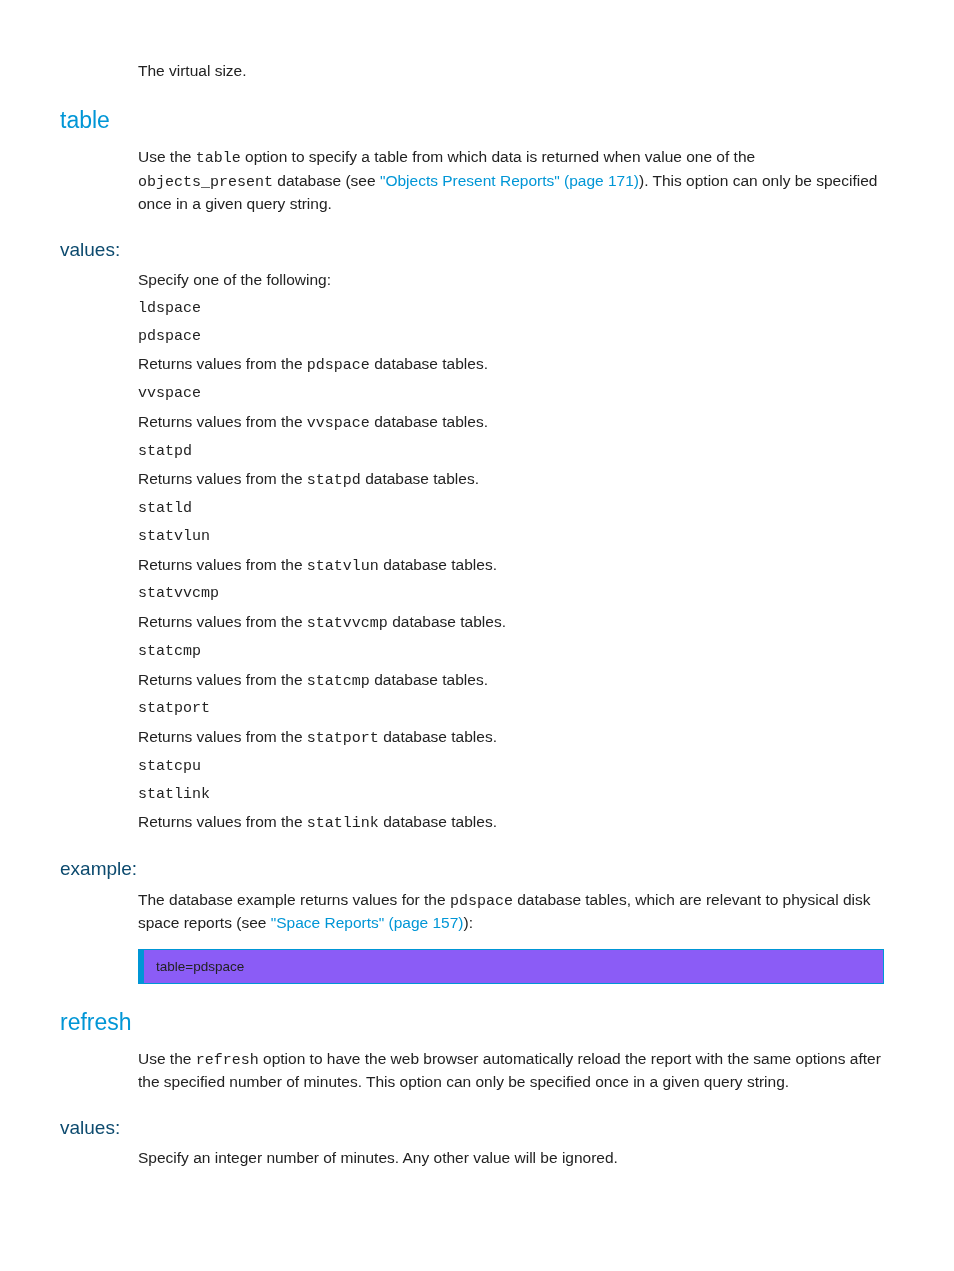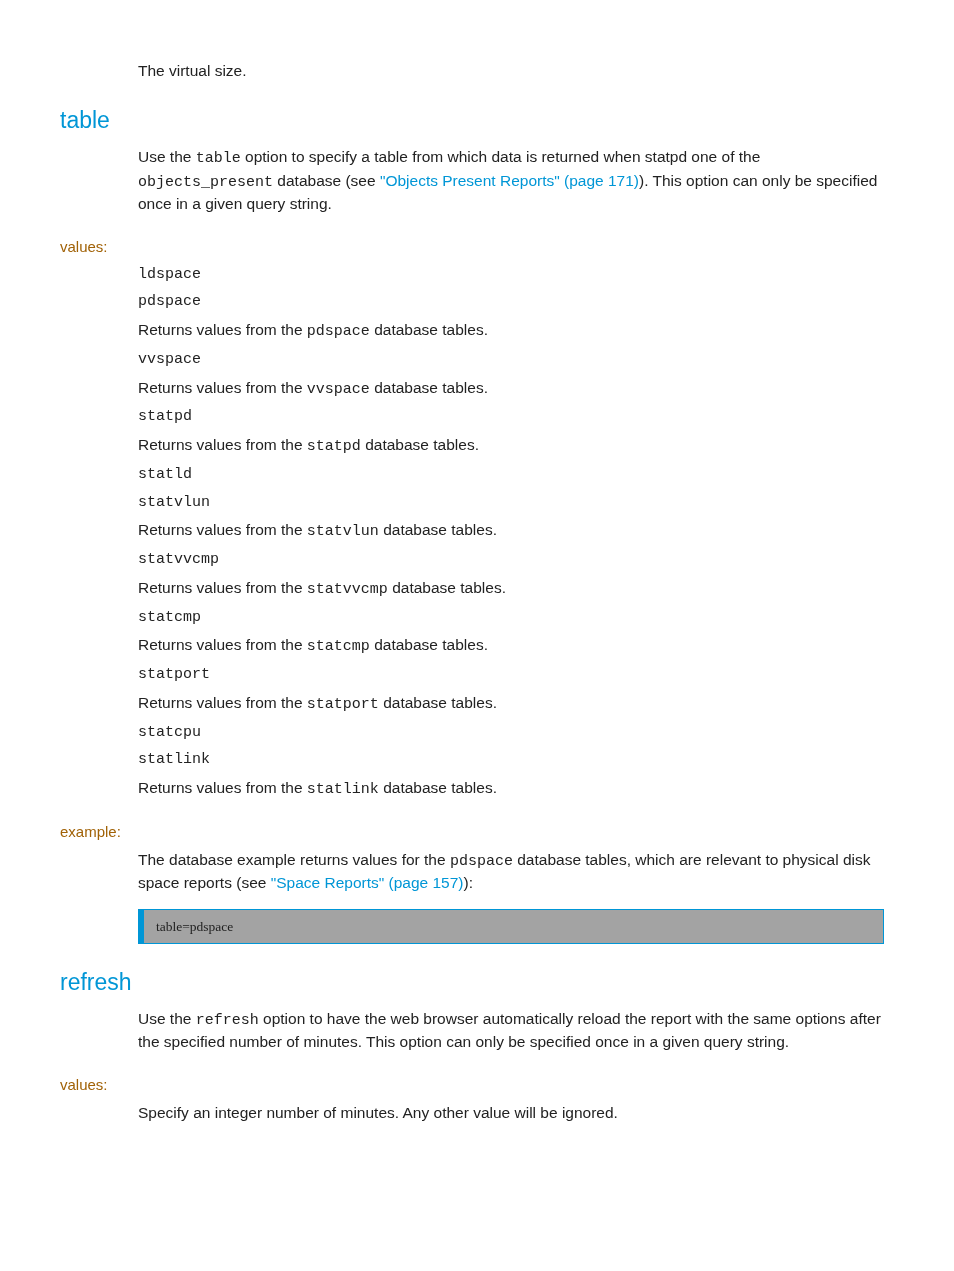--- a/index.html
+++ b/index.html
@@ -18,64 +18,65 @@
     margin-right: 10px;
   }
   .h2 {
     font-size: 23px;
     color: #0096d6;
     font-weight: 400;
     margin: 22px 0 8px 0;
     font-family: Arial, Helvetica, sans-serif;
   }
   .h3 {
-    font-size: 15px;
-    color: #a16207;
+    font-size: 19px;
+    color: #0c4a6e;
     font-weight: 400;
     margin: 20px 0 6px 0;
   }
   p {
     margin: 6px 0;
   }
   .mono {
     font-family: "Courier New", Courier, monospace;
     font-size: 15px;
   }
   a.link {
     color: #0096d6;
     text-decoration: none;
   }
   .codebox {
     border: 1px solid #0096d6;
     border-left: 6px solid #0096d6;
     padding: 7px 12px;
-    font-family: Liberation Serif, serif;
+    font-family: Liberation Sans, sans-serif;
     font-size: 13.5px;
     margin: 14px 0 22px 0;
-    background: #a3a3a3;
+    background: #8b5cf6;
   }
 </style>
 </head>
 <body>
 
 <div class="content">
   <p>The virtual size.</p>
 </div>
 
 <div class="h2">table</div>
 
 <div class="content">
   <p>
-    <span>Use the </span><span class="mono">table</span><span> option to specify a table from which data is returned when statpd one of the </span><span class="mono">objects_present</span><span> database (see </span><a class="link" href="#">"Objects Present Reports" (page 171)</a><span>). This option can only be specified once in a given query string.</span>
+    <span>Use the </span><span class="mono">table</span><span> option to specify a table from which data is returned when value one of the </span><span class="mono">objects_present</span><span> database (see </span><a class="link" href="#">"Objects Present Reports" (page 171)</a><span>). This option can only be specified once in a given query string.</span>
   </p>
 </div>
 
 <div class="h3">values:</div>
 
 <div class="content">
+  <p>Specify one of the following:</p>
   <div id="table-values-list">
       <p class="mono">ldspace</p>
       <p class="mono">pdspace</p>
       <p><span>Returns values from the </span><span class="mono">pdspace</span><span> database tables.</span></p>
       <p class="mono">vvspace</p>
       <p><span>Returns values from the </span><span class="mono">vvspace</span><span> database tables.</span></p>
       <p class="mono">statpd</p>
       <p><span>Returns values from the </span><span class="mono">statpd</span><span> database tables.</span></p>
       <p class="mono">statld</p>
       <p class="mono">statvlun</p>

